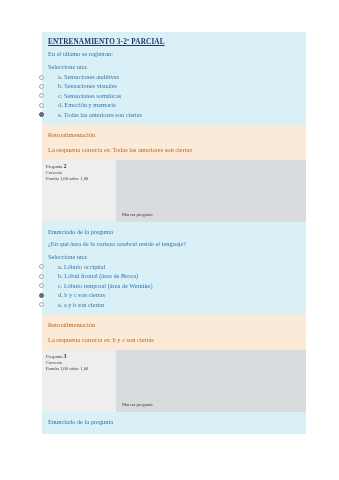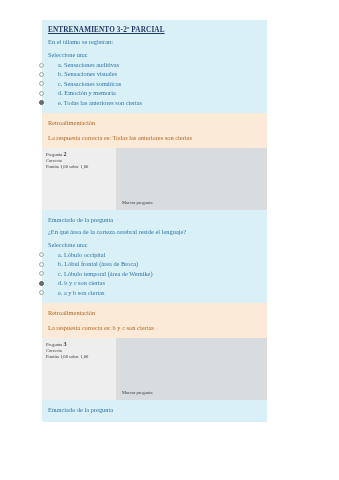--- a/index.html
+++ b/index.html
@@ -16,22 +16,22 @@
   }
   .page {
     position: relative;
     width: 339px;
     height: 480px;
     background: #ffffff;
   }
   .doc-col {
     position: absolute;
     left: 42px;
-    top: 20px;
-    width: 225px;
+    top: 32px;
+    width: 264px;
   }
 
   
   .qcard { position: relative; }
   .qbody {
     background: #daf0f7;
     padding: 4px 6px 5px 6px;
   }
   .qtitle {
     font-family: "Liberation Serif", serif;

